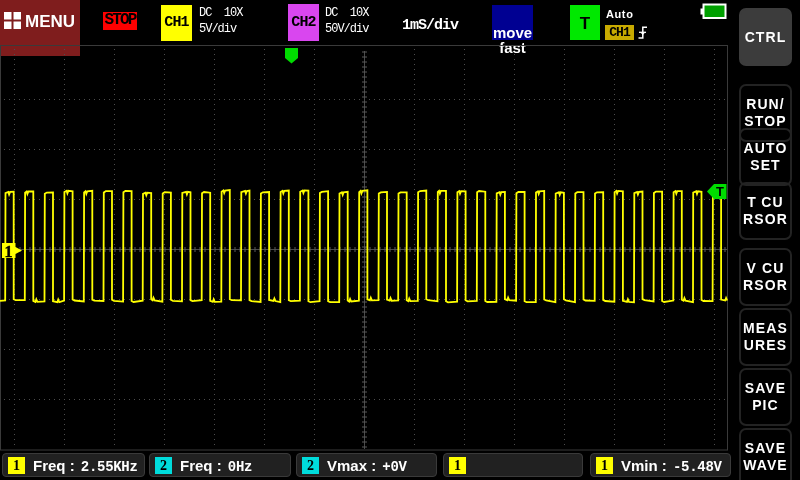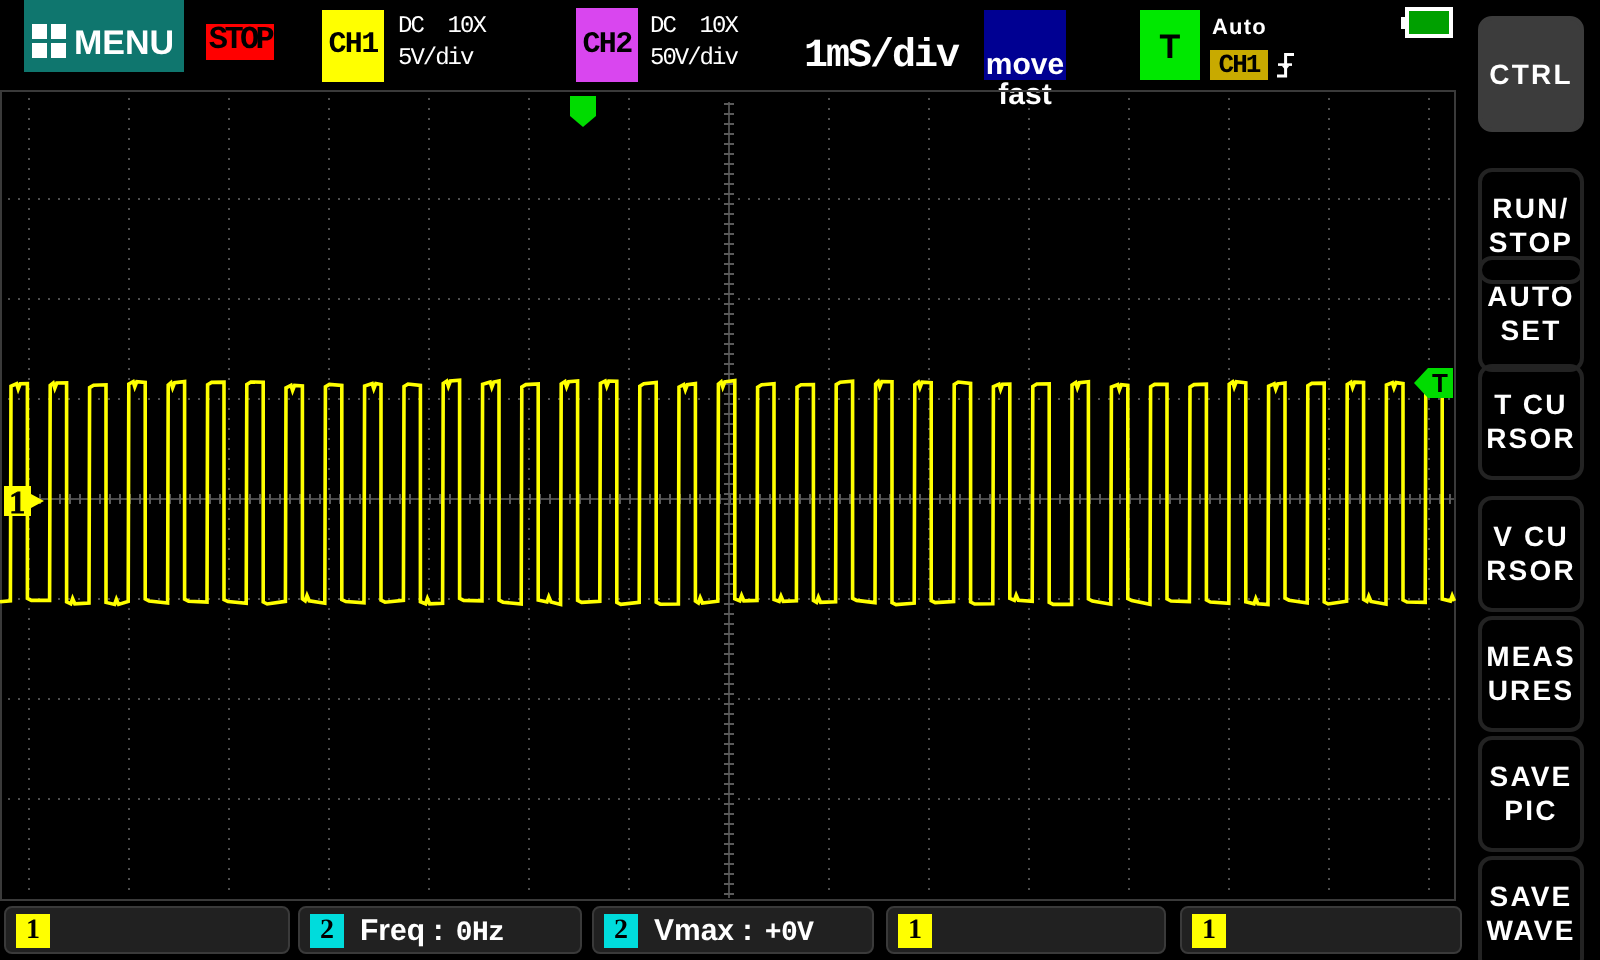--- a/index.html
+++ b/index.html
@@ -1,33 +1,33 @@
 <!DOCTYPE html>
 <html><head><meta charset="utf-8">
 <style>
 * { margin:0; padding:0; box-sizing:border-box; }
 body { width:800px; height:480px; background:#000; position:relative; overflow:hidden;
   font-family:"Liberation Sans", sans-serif; }
 .abs { position:absolute; }
 
-#menu { left:12px; top:0; width:80px; height:36px; background:#0f766e; color:#fff; }
+#menu { left:0; top:0; width:80px; height:56px; background:#7f1d1d; color:#fff; }
 #menu .txt { position:absolute; left:25px; top:12px; font-size:17px; font-weight:bold; letter-spacing:0px;}
 #stop { left:103px; top:12px; width:34px; height:18px; background:#f00; color:#000;
   font-family:"Liberation Mono",monospace; font-size:16px; font-weight:bold; letter-spacing:-1.8px;
   text-align:center; line-height:17px;}
 .chbox { width:31px; height:36px; color:#000; font-family:"Liberation Mono",monospace;
   font-size:15px; font-weight:bold; letter-spacing:-0.8px; text-align:center; line-height:36px; }
 #ch1 { left:161px; top:5px; background:#ffff00; }
 #ch2 { left:288px; top:4px; background:#d946ef; height:37px; line-height:37px;}
 .cfg { color:#fff; font-family:"Liberation Mono",monospace; font-size:12px; font-weight:normal;
   letter-spacing:-1px; line-height:16px; white-space:pre; }
 #cfg1 { left:199px; top:5px; }
 #cfg2 { left:325px; top:5px; }
 #tdiv { left:402px; top:17px; color:#fff; font-family:"Liberation Mono",monospace;
-  font-size:20px; font-weight:bold; letter-spacing:-1px; }
+  font-size:15px; font-weight:bold; letter-spacing:-1px; }
 #movefast { left:492px; top:5px; width:41px; height:35px; background:#000092; color:#fff;
   font-size:15px; font-weight:bold; text-align:center; line-height:15px; padding-top:20px;}
 #tbox { left:570px; top:5px; width:30px; height:35px; background:#00e800; color:#000;
   font-size:17px; font-weight:bold; text-align:center; line-height:38px; }
 #auto { left:606px; top:8px; color:#fff; font-size:11px; font-weight:bold; letter-spacing:0.6px;}
 #ch1s { left:605px; top:25px; width:29px; height:15px; background:#c8aa00; color:#000;
   font-family:"Liberation Mono",monospace; font-size:13px; font-weight:bold; letter-spacing:-1px;
   text-align:center; line-height:15px; }
 
 .btn { left:739px; width:53px; height:58px; border:2px solid #232323; border-radius:7px;
@@ -127,27 +127,29 @@
   </div>
 <div class="abs btn" id="b6" style="top:368px">
     <div>SAVE<br>PIC</div>
   </div>
 <div class="abs btn" id="b7" style="top:428px">
     <div>SAVE<br>WAVE</div>
   </div>
 
 <div class="abs meas" style="left:2px;width:143px">
 <div class="sq" style="left:5px;background:#ffff00">1</div>
+<div class="lbl" style="left:30px">Freq : <span class="val">2.55KHz</span></div>
   </div>
 <div class="abs meas" style="left:149px;width:142px">
 <div class="sq" style="left:5px;background:#00dcdc">2</div>
 <div class="lbl" style="left:30px">Freq : <span class="val">0Hz</span></div>
   </div>
 <div class="abs meas" style="left:296px;width:141px">
 <div class="sq" style="left:5px;background:#00dcdc">2</div>
 <div class="lbl" style="left:30px">Vmax : <span class="val">+0V</span></div>
   </div>
 <div class="abs meas" style="left:443px;width:140px">
 <div class="sq" style="left:5px;background:#ffff00">1</div>
   </div>
 <div class="abs meas" style="left:590px;width:141px">
 <div class="sq" style="left:5px;background:#ffff00">1</div>
+<div class="lbl" style="left:30px">Vmin : <span class="val">-5.48V</span></div>
   </div>
 
 </body></html>

